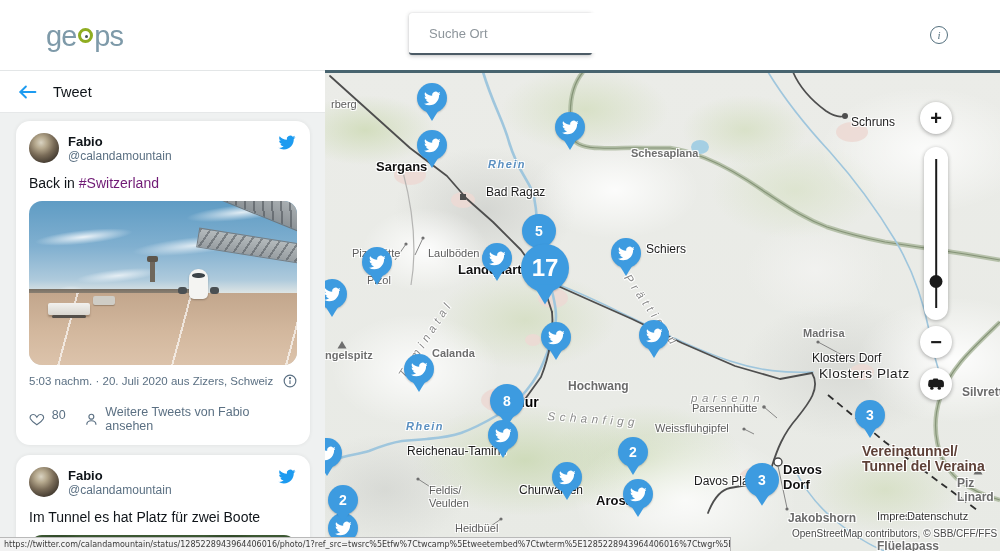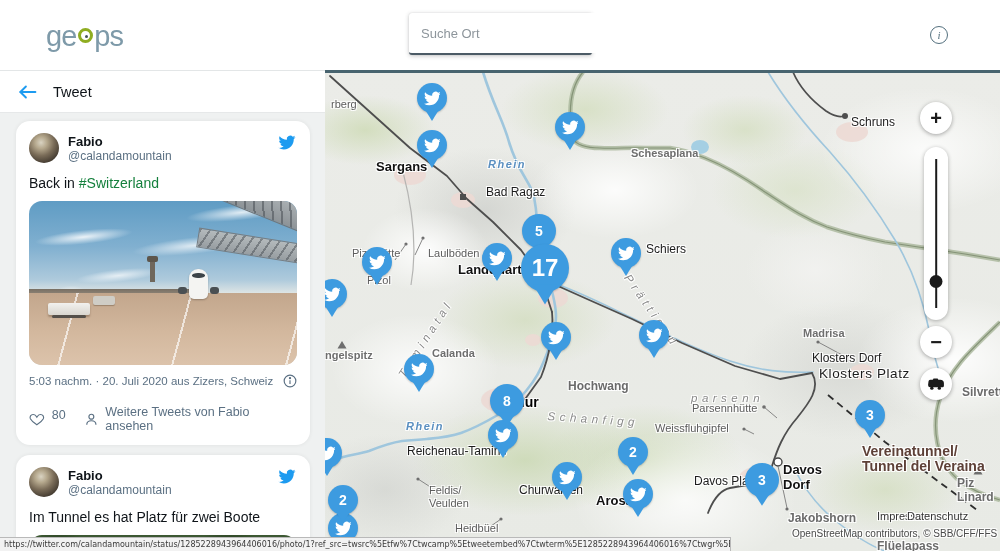--- a/index.html
+++ b/index.html
@@ -4,41 +4,41 @@
 <style>
   * { margin:0; padding:0; box-sizing:border-box; }
   html,body { font-family:"Liberation Sans", sans-serif; }
   .app { position:relative; width:1000px; height:551px; overflow:hidden; background:#fff; }
 
   
   .header { position:absolute; left:0; top:0; width:1000px; height:60px; background:#fff; z-index:30; }
   .logo { position:absolute; left:46px; top:20px; display:flex; align-items:center; font-size:29px; font-weight:400; color:#7e9aa9; letter-spacing:-1px; }
   .logo .o-ring { display:inline-block; width:15px; height:15px; border:3.5px solid #8fad21; border-radius:50%; margin:0 1px 2px 2px; position:relative; }
   .logo .o-ring::after { content:""; position:absolute; left:4.2px; top:4.2px; width:3px; height:3px; background:#45525c; border-radius:50%; }
-  .searchbox { position:absolute; left:409px; top:13px; width:183px; height:42px; background:#fff; border-radius:3px; box-shadow:0 1px 4px rgba(60,64,67,.3), 0 0 1px rgba(60,64,67,.2); border-bottom:2px solid #4c5b66; display:flex; padding:0 12px; }
+  .searchbox { position:absolute; left:409px; top:13px; width:183px; height:42px; background:#fff; border-radius:3px; box-shadow:0 1px 4px rgba(60,64,67,.3), 0 0 1px rgba(60,64,67,.2); border-bottom:2px solid #4c5b66; display:flex; padding:0 20px; }
   .searchbox input { flex:1; border:none; outline:none; font-size:13px; color:#333; font-family:"Liberation Sans",sans-serif; }
   .searchbox input::placeholder { color:#8d959b; }
   .info-btn { position:absolute; right:52px; top:26px; width:18px; height:18px; border:1.6px solid #54707e; border-radius:50%; background:#fff; color:#54707e; font-size:11px; font-family:"Liberation Serif",serif; font-style:italic; text-align:center; line-height:15px; cursor:pointer; }
 
   
   .panel { position:absolute; left:0; top:70px; width:325px; height:481px; background:#eff1f1; z-index:20; border-top:1px solid #e3e6e7; }
   .panel-header { height:42px; background:#fff; display:flex; align-items:center; padding-left:15px; border-bottom:1px solid #e6e8e9; }
   .back-btn { width:24px; height:24px; border:none; background:none; cursor:pointer; display:flex; align-items:center; justify-content:center; }
   .panel-title { margin-left:14px; font-size:14.5px; color:#0f1419; font-weight:400; }
   .cards { padding:8px 15px 0 16px; }
   .card { background:#fff; border-radius:14px; box-shadow:0 0 4px rgba(0,0,0,.07); padding:12px 13px; position:relative; margin-bottom:10px; }
   .tw-head { display:flex; align-items:flex-start; }
   .avatar { width:30px; height:30px; border-radius:50%; flex:0 0 30px;
     background: radial-gradient(circle at 40% 32%, #d9d3c2 0%, #b5a88d 22%, #7a6c58 48%, #473e33 75%, #2e2821 100%); }
   .tw-names { margin-left:9px; padding-top:1px; }
   .tw-author { font-size:13px; font-weight:bold; color:#0f1419; line-height:15px; }
   .tw-handle { font-size:12px; color:#5b7083; line-height:15px; }
   .bird-corner { position:absolute; right:13px; top:13px; }
   .tw-text { margin-top:10px; font-size:14px; color:#0f1419; line-height:18px; }
-  .tw-text .hashtag { color:#15803d; text-decoration:none; }
+  .tw-text .hashtag { color:#701a75; text-decoration:none; }
   .photo1 { margin-top:9px; height:164px; border-radius:13px; position:relative; overflow:hidden; }
   .ph-sky { position:absolute; inset:0; background:linear-gradient(180deg,#5f9cc4 0%,#81b0d0 28%,#aecadc 48%,#dde4e4 56%,#cfd2cd 58%); }
   .ph-clouds { position:absolute; inset:0; transform:rotate(-6deg);
     background:
       radial-gradient(70px 10px at 60px 28px, rgba(255,255,255,.85), transparent 70%),
       radial-gradient(90px 12px at 170px 48px, rgba(255,255,255,.75), transparent 70%),
       radial-gradient(60px 9px at 90px 70px, rgba(255,255,255,.7), transparent 70%),
       radial-gradient(80px 11px at 220px 20px, rgba(255,255,255,.8), transparent 70%),
       radial-gradient(26px 16px at 40px 86px, rgba(255,255,255,.9), transparent 70%); }
   .ph-ground { position:absolute; left:0; right:0; bottom:0; height:44%;

